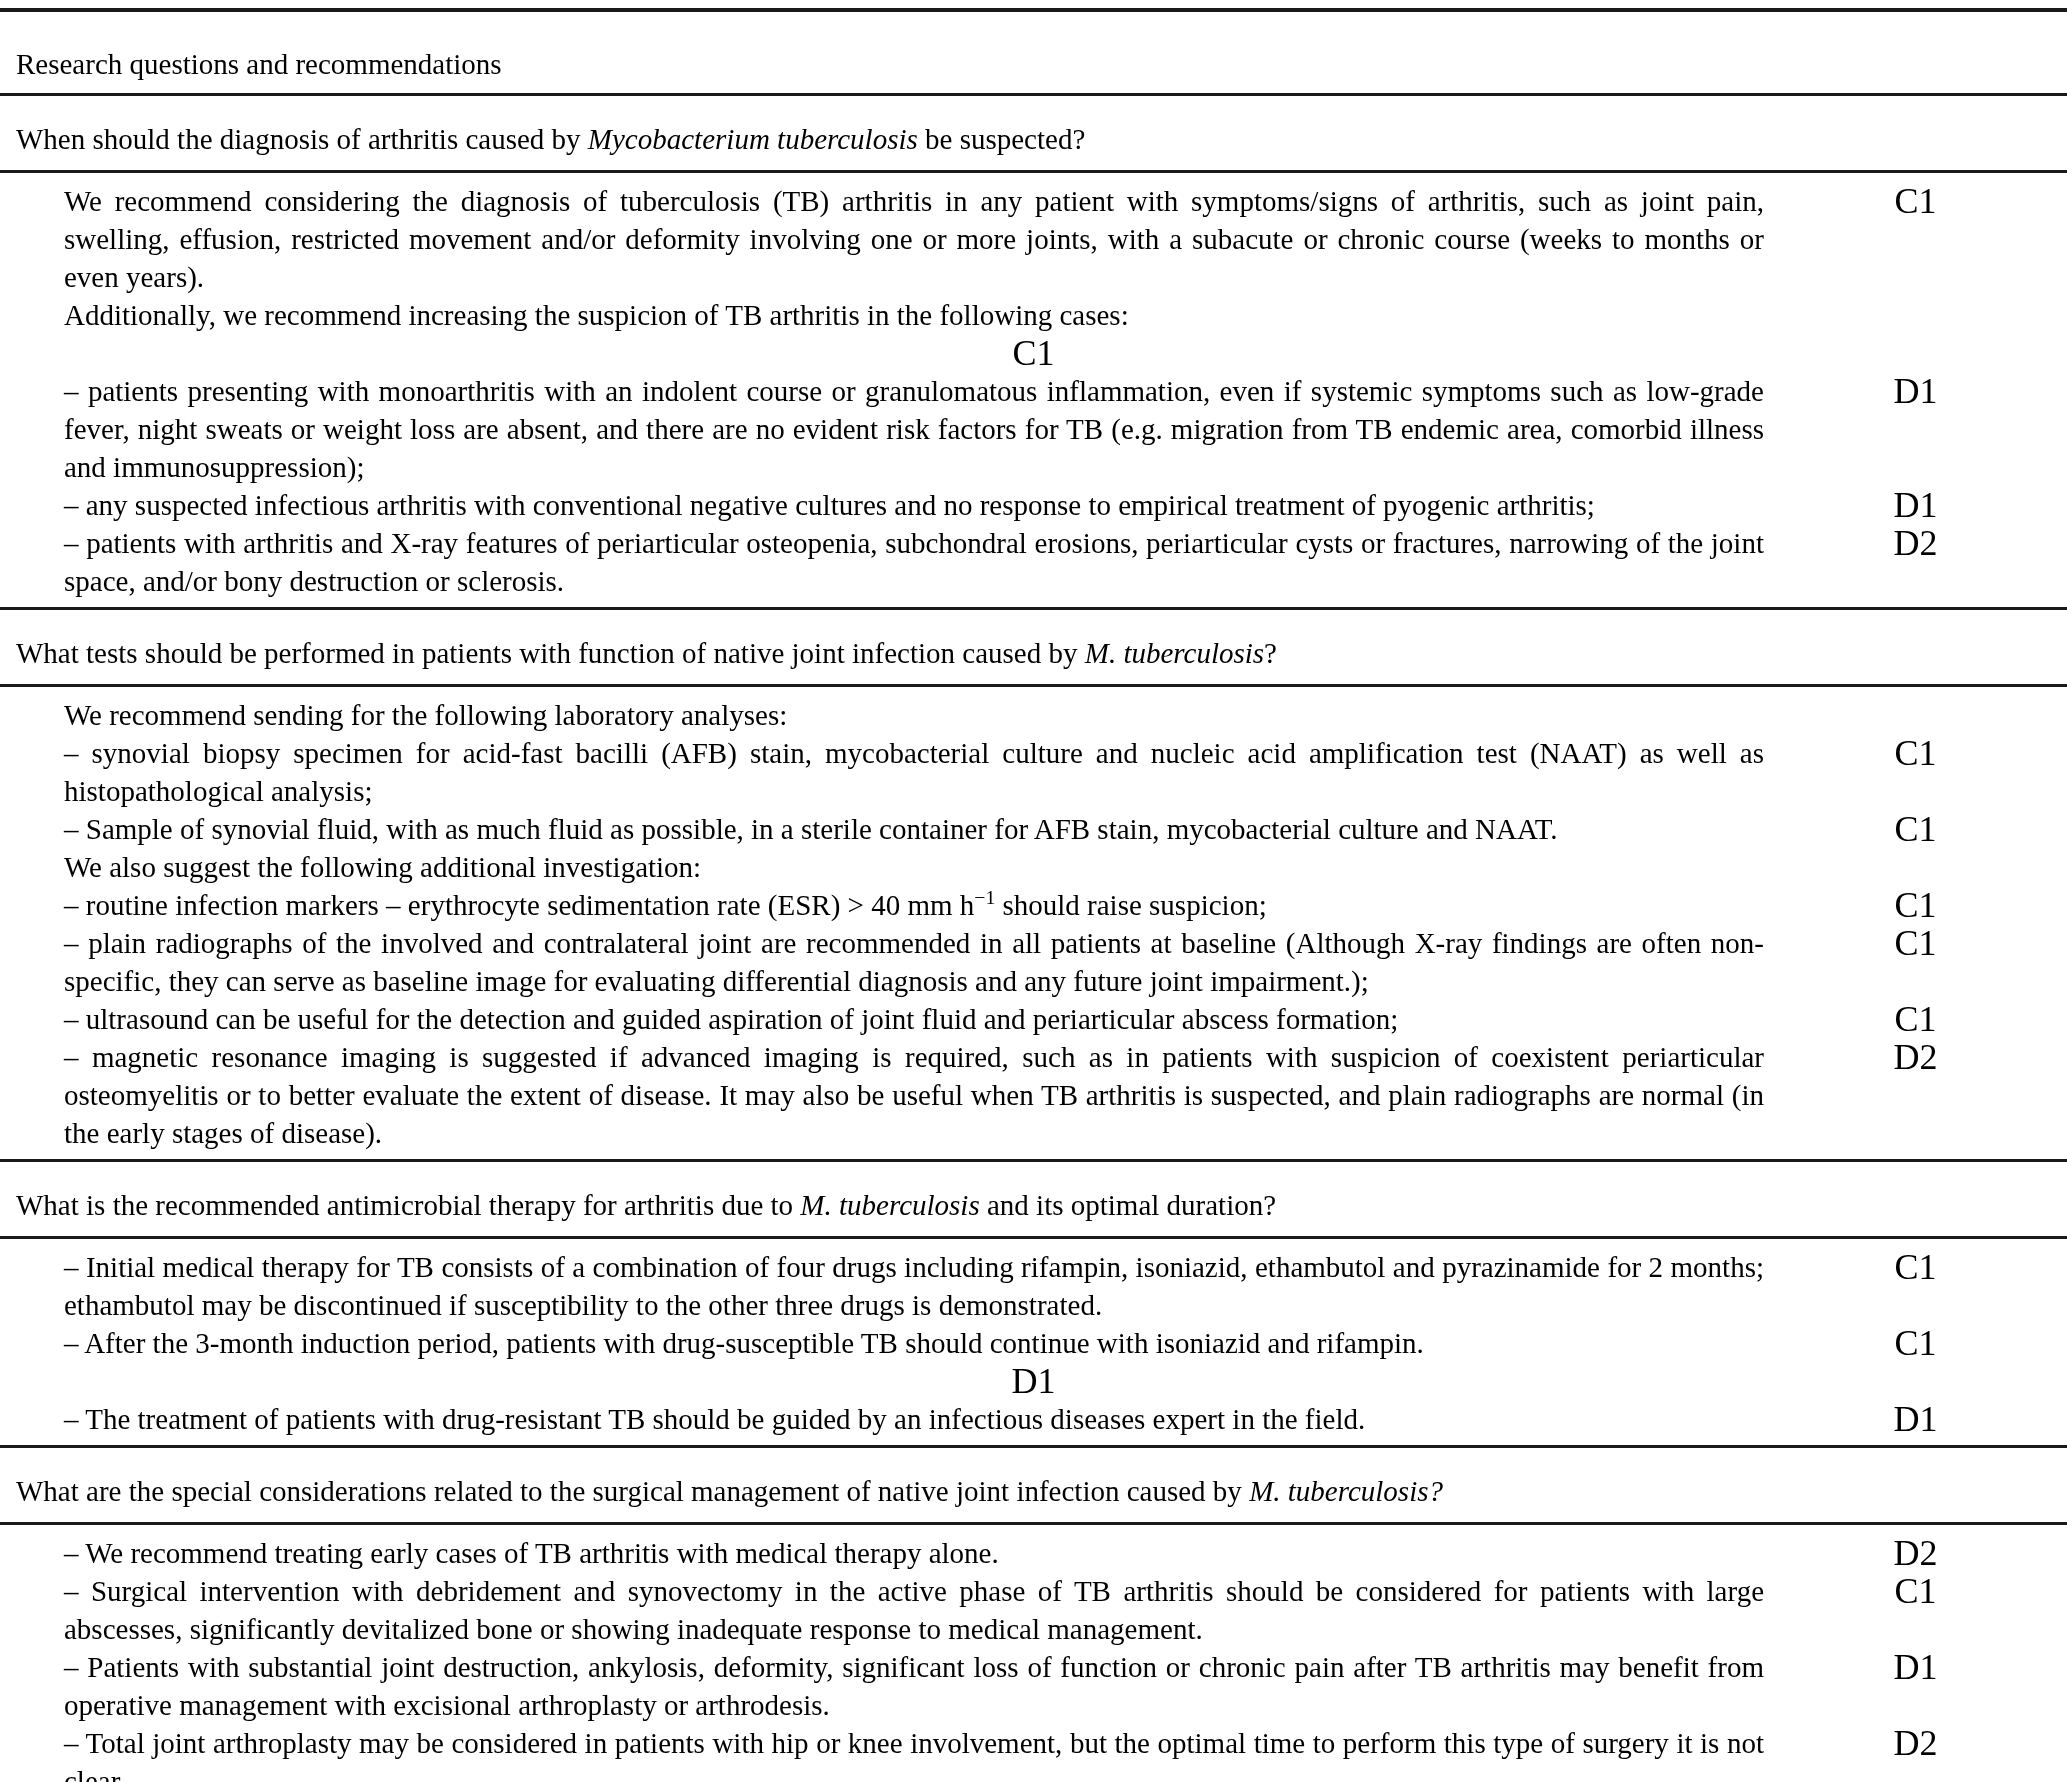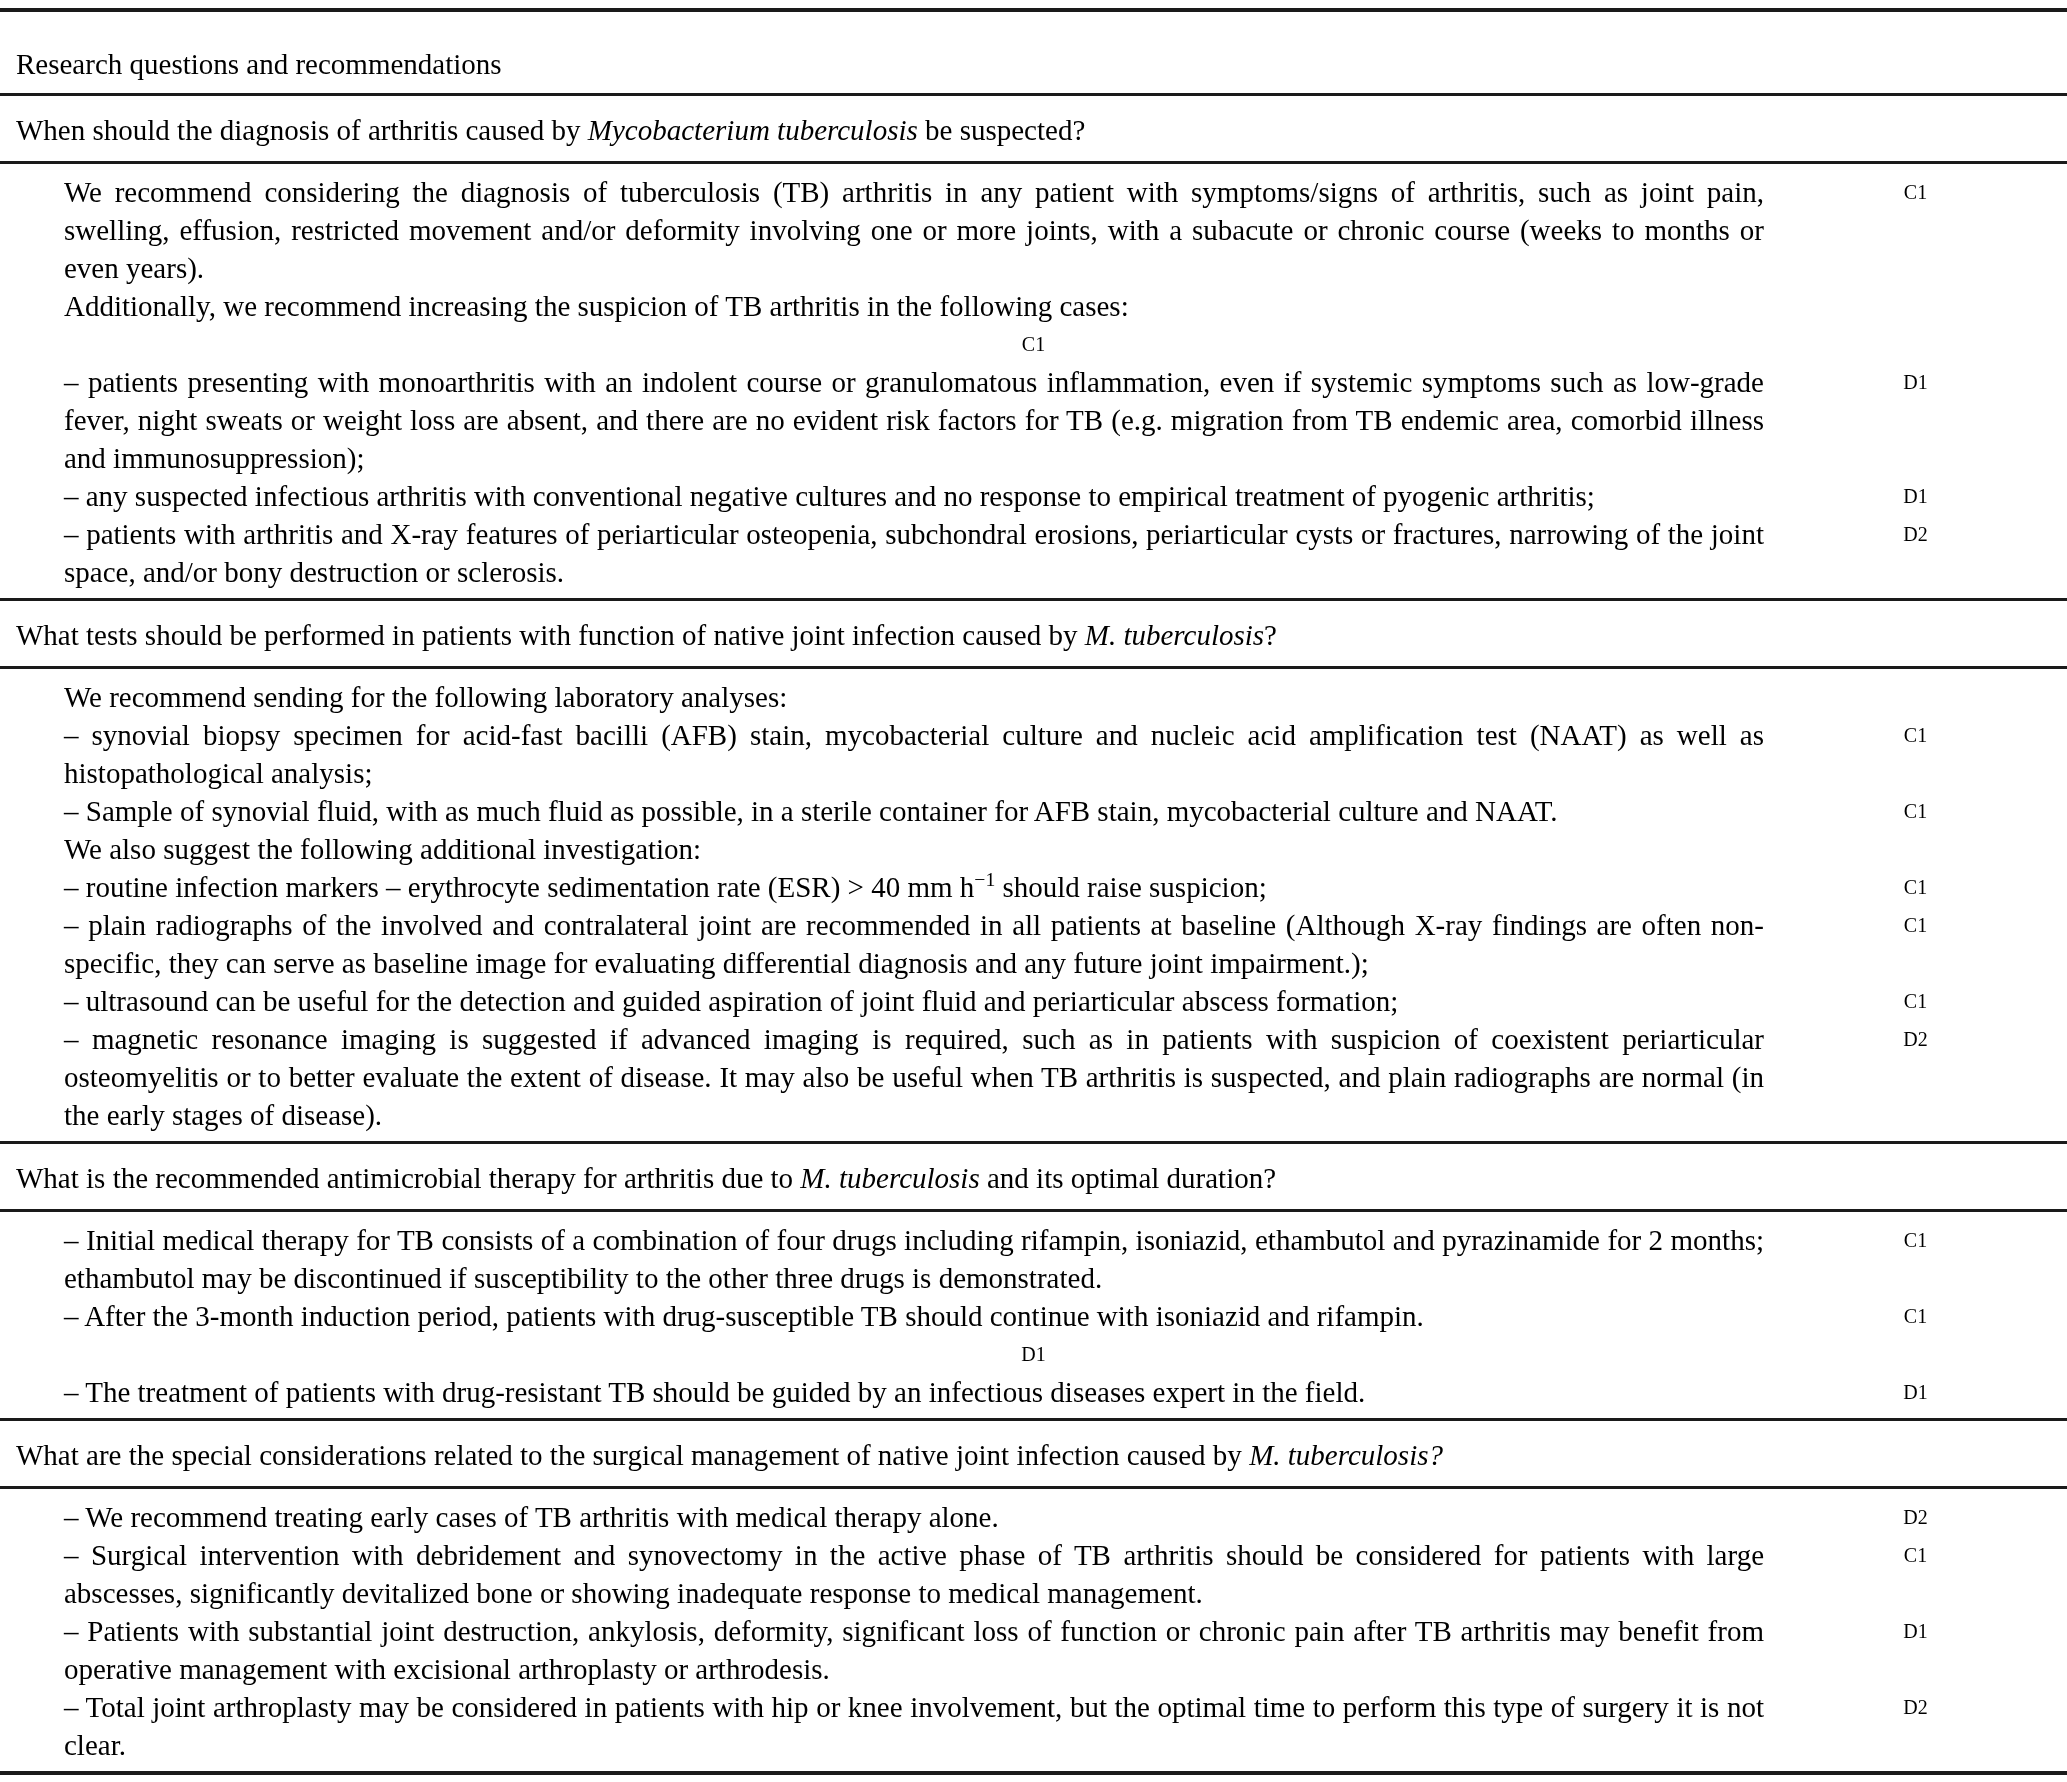--- a/index.html
+++ b/index.html
@@ -34,21 +34,21 @@
   }
   .header-col2 {
     width: 303px;
     text-align: center;
     font-size: 29px;
     line-height: 38px;
   }
   .question-row {
     border-top: 3px solid #1a1a1a;
     border-bottom: 3px solid #1a1a1a;
-    padding: 15px 20px 12px 16px;
+    padding: 24px 20px 12px 16px;
     font-size: 29px;
     line-height: 38px;
   }
   .question-row .italic { font-style: italic; }
   .body-block {
     padding: 9px 0 7px 0;
   }
   .rec-row {
     display: flex;
     align-items: flex-start;
@@ -61,21 +61,21 @@
     line-height: 38px;
     text-align: justify;
   }
   .rec-text sup {
     font-size: 68%;
     line-height: 0;
   }
   .rec-grade {
     flex: 1;
     text-align: center;
-    font-size: 20px;
+    font-size: 36px;
     line-height: 38px;
   }
 </style>
 </head>
 <body>
 
 <div class="page">
   <div class="table">
     <div class="header-row">
       <div class="header-col1">Research questions and recommendations</div>

